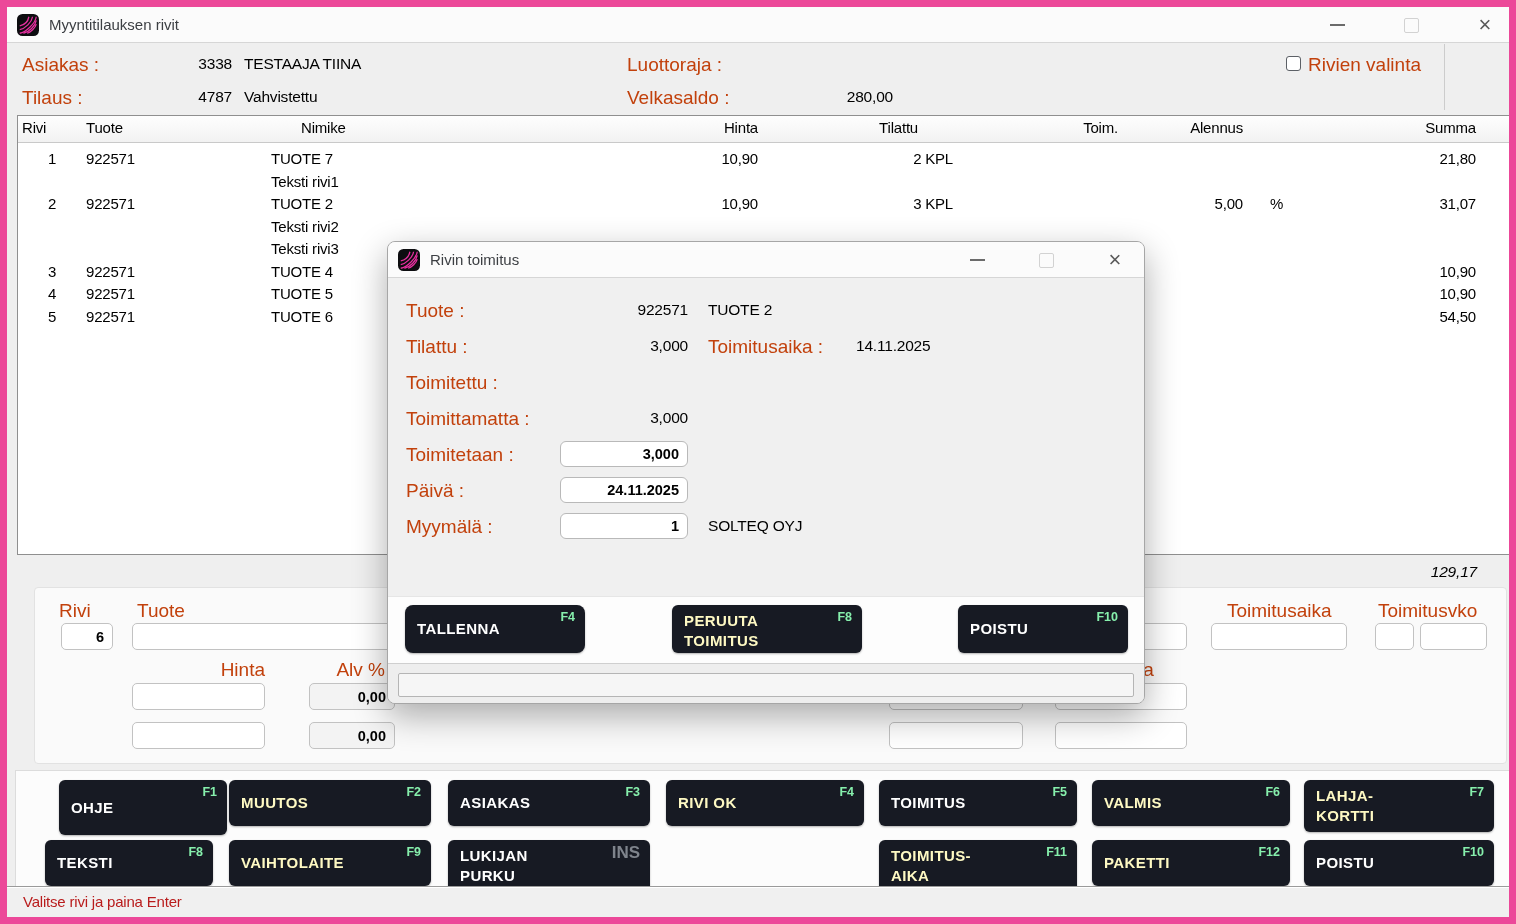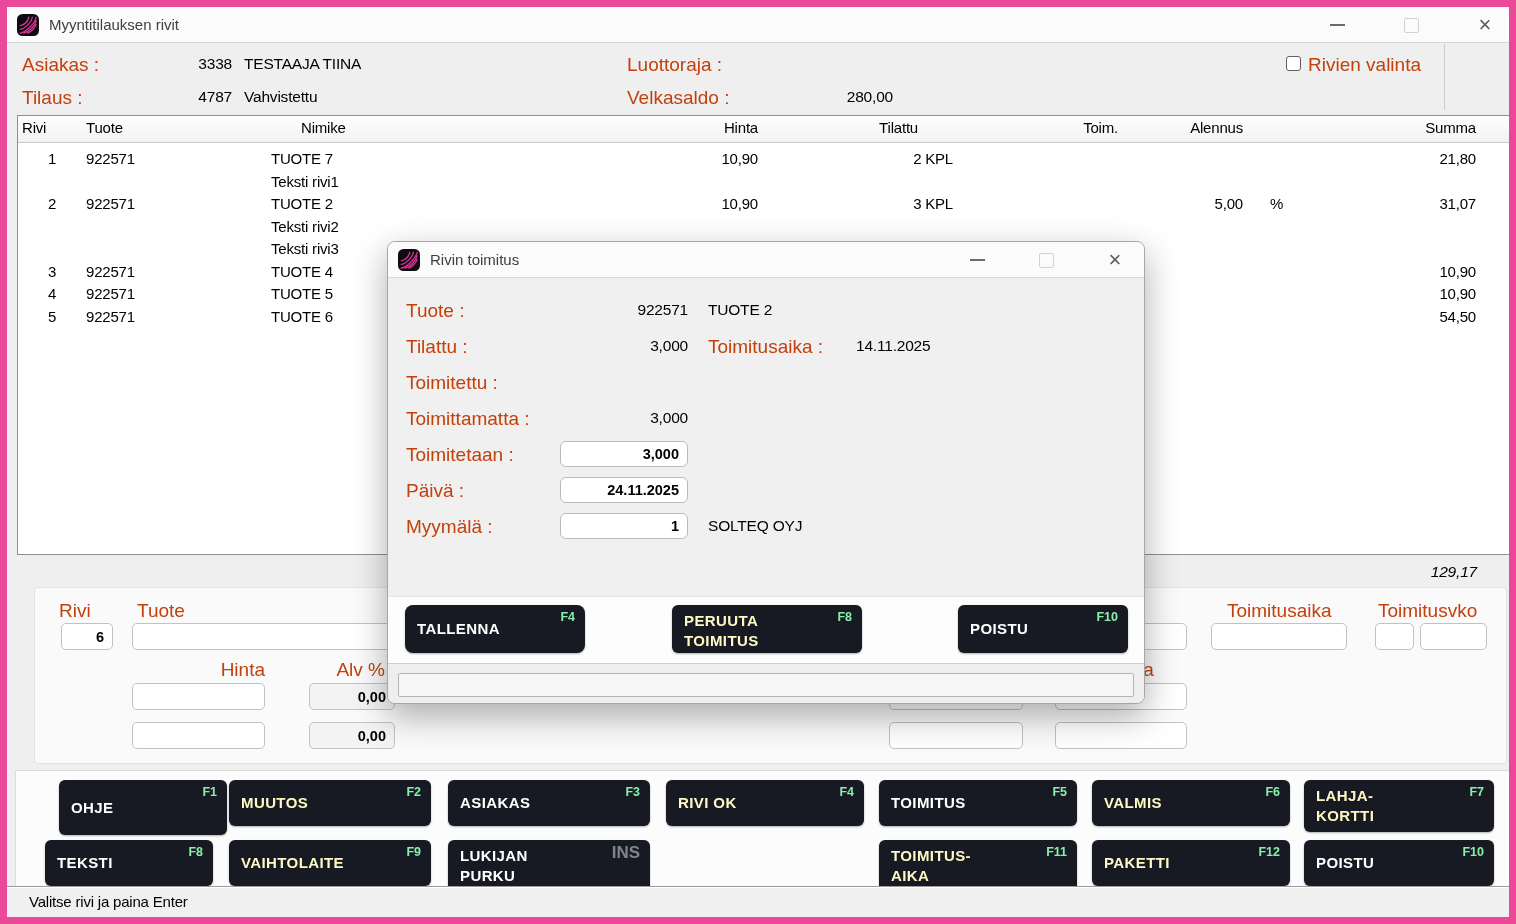--- a/index.html
+++ b/index.html
@@ -73,21 +73,21 @@
   #dlg-status{position:absolute;left:0;right:0;bottom:0;height:39px;background:#eeeeee;border-top:1px solid #cfcfcf;}
   #dlg-status .sunken{position:absolute;left:10px;right:10px;top:9px;height:24px;background:#f6f6f6;
           border:1px solid #b5b5b5;border-radius:2px;box-sizing:border-box;}
   .dinput{position:absolute;left:172px;width:128px;height:26px;background:#fff;border:1px solid #b9b9b9;
           border-radius:6px;box-sizing:border-box;font:700 14.5px "Liberation Sans",sans-serif;
           color:#000;padding:0 8px;text-align:right;outline:none;}
 
   
   #statusbar{position:absolute;left:0;right:0;bottom:0;height:30px;background:#f0f0f0;
              border-top:1px solid #9a9a9a;box-shadow:inset 0 1px 0 #fff;}
-  #statusbar .txt{position:absolute;left:22px;top:6px;font-size:15px;color:#000000;letter-spacing:-0.2px;}
+  #statusbar .txt{position:absolute;left:16px;top:6px;font-size:15px;color:#b91c1c;letter-spacing:-0.2px;}
 </style>
 </head>
 <body>
 
 <div id="app">
 
   <div class="tb">
     <svg class="logo" viewBox="0 0 24 24">
       <rect x="0" y="0" width="24" height="24" rx="6" fill="#0d0d10"></rect>
       <g fill="none" stroke="#e5309f" stroke-width="1.4">

